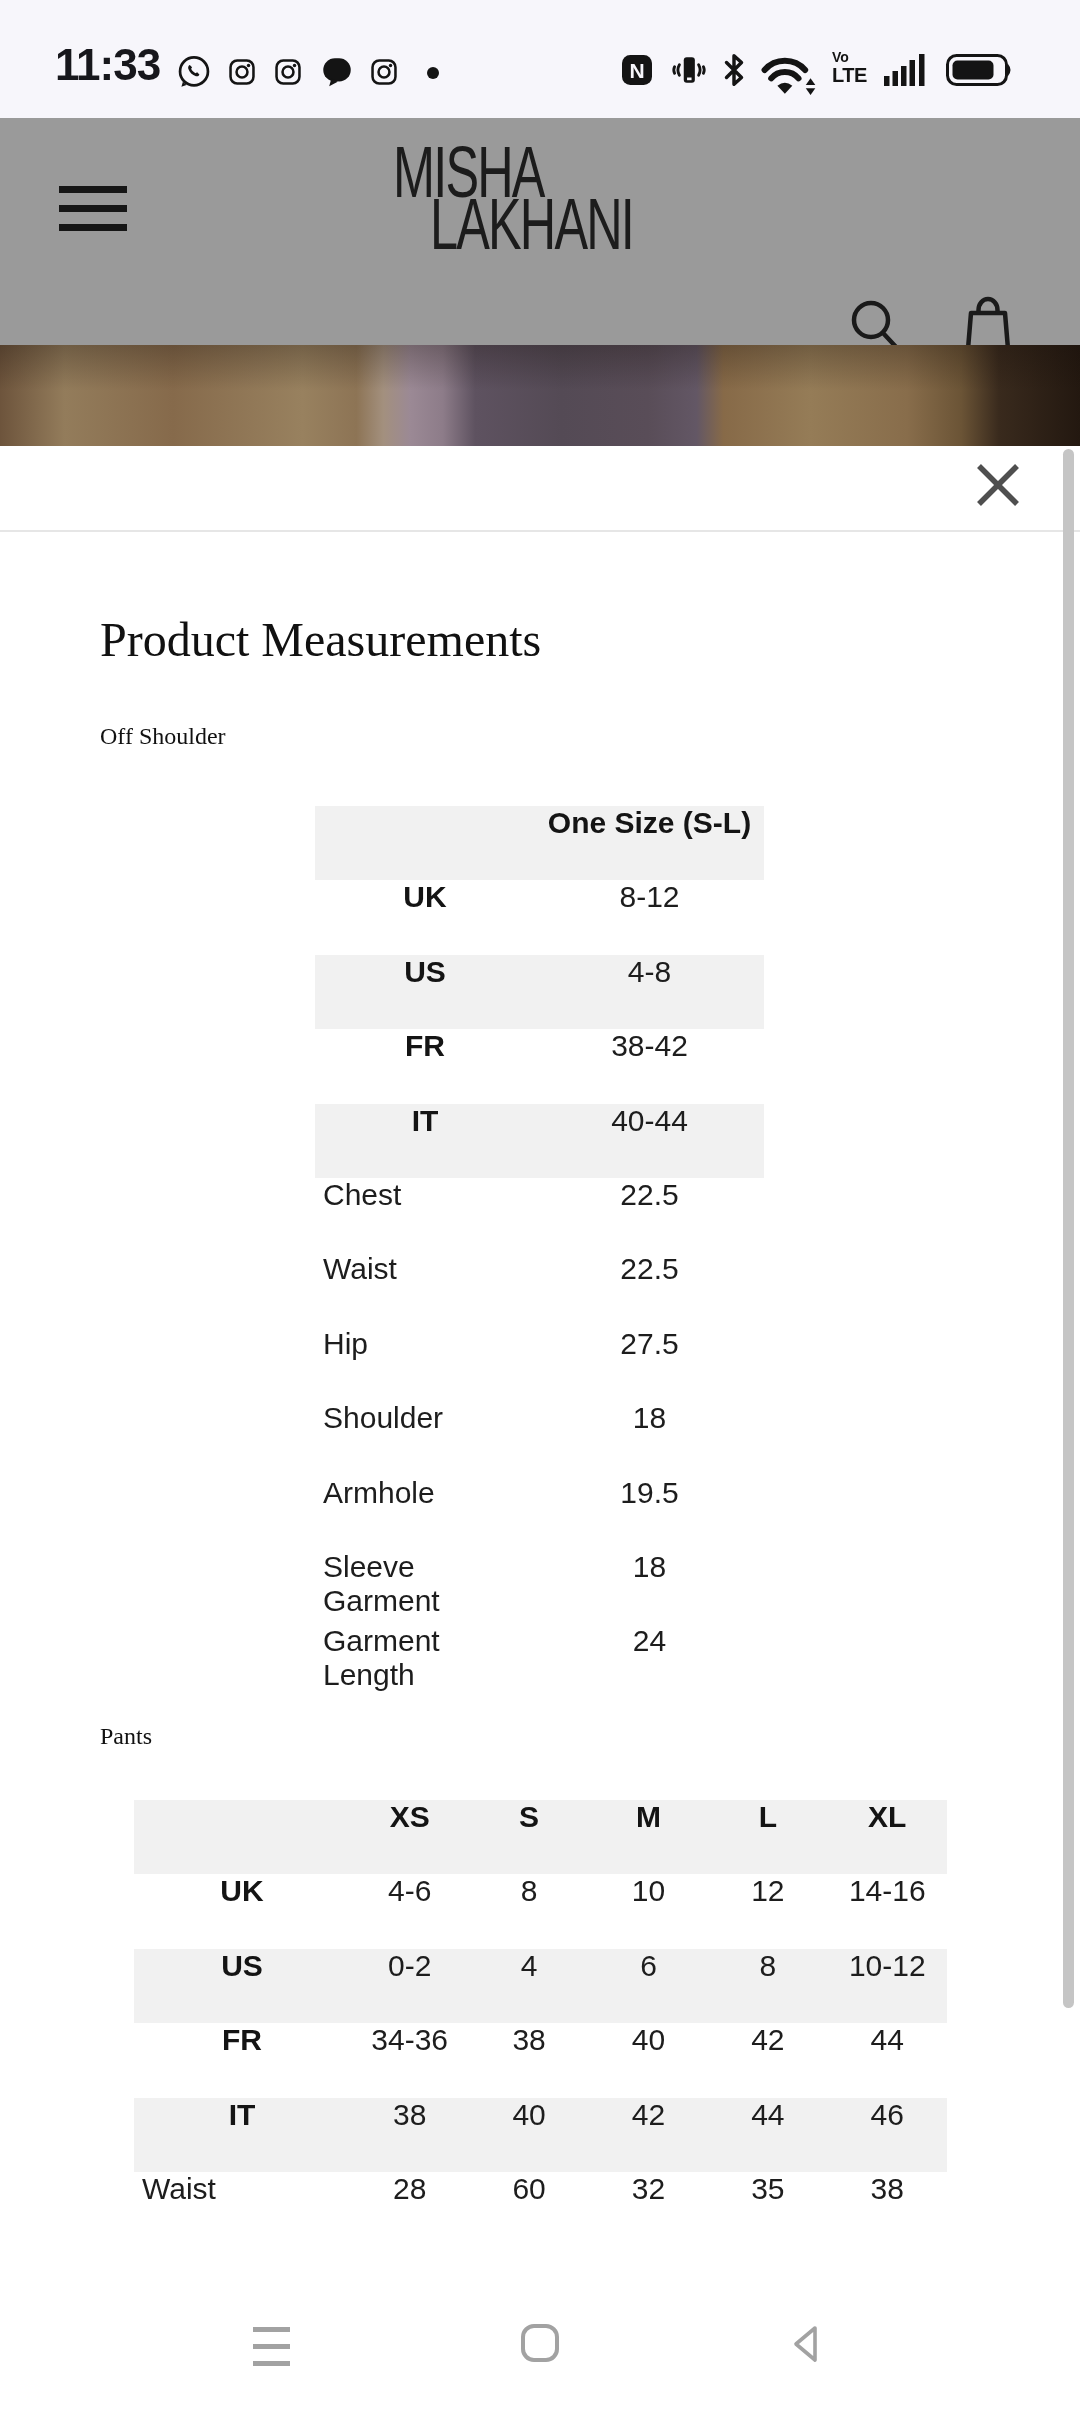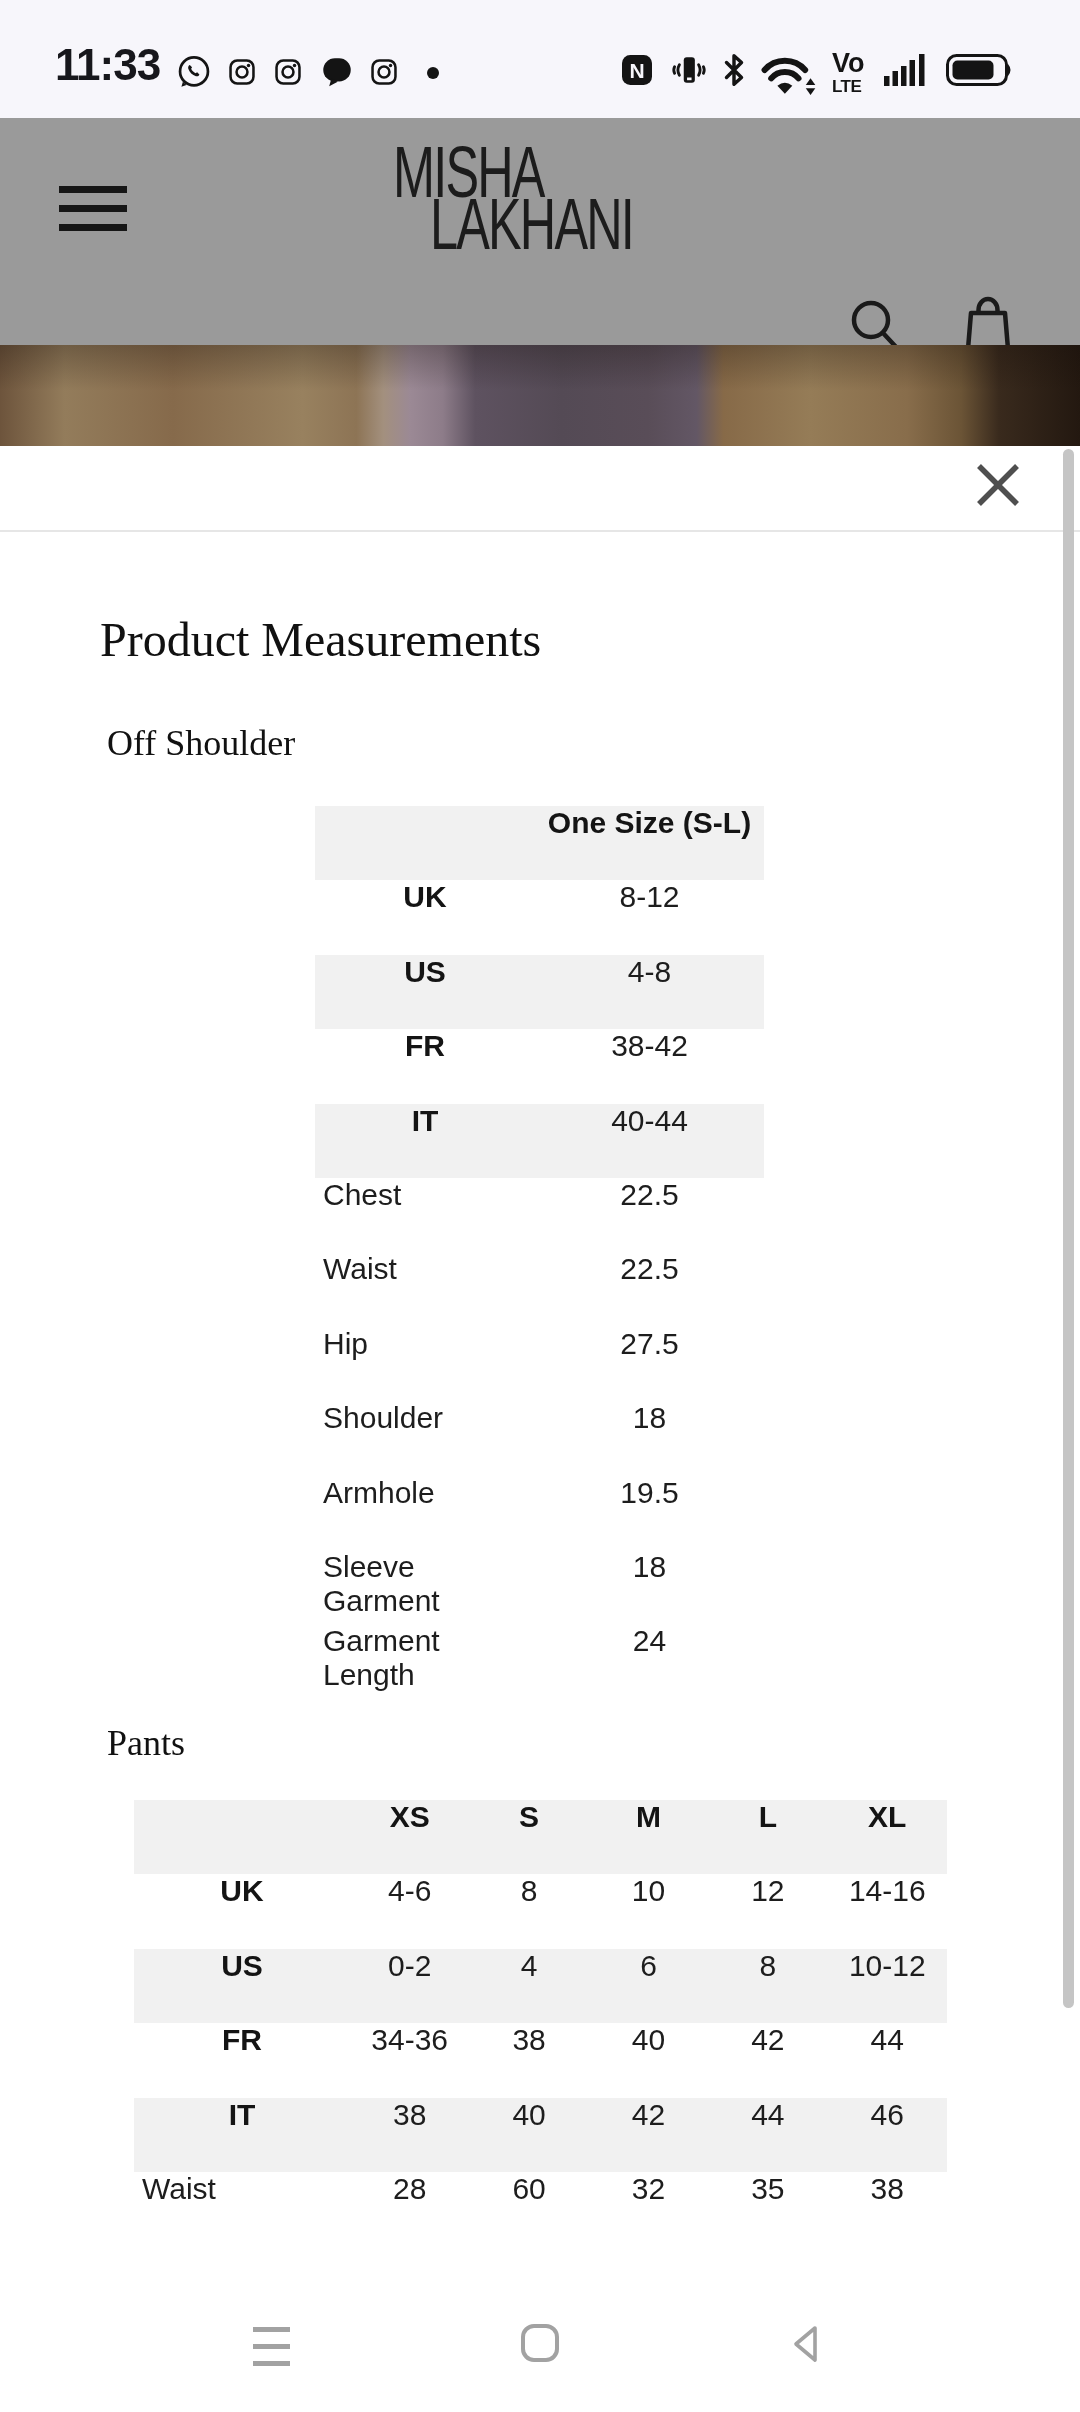--- a/index.html
+++ b/index.html
@@ -30,22 +30,22 @@
       #876a48 67%, #957c57 75%, #886d4b 84%, #6b5436 89%,
       #392a1d 92.5%, #231810 100%);}
   .product-photo::after{content:"";position:absolute;inset:0;
     background:linear-gradient(180deg,rgba(20,12,8,.28),rgba(0,0,0,0) 45%);}
   
   .modal{position:absolute;left:0;top:446px;width:1080px;height:1966px;background:#fff;}
   .close-btn{position:absolute;left:970px;top:12px;width:56px;height:56px;background:none;border:none;padding:0;cursor:pointer;}
   .modal-divider{position:absolute;left:0;top:84px;width:1080px;height:2px;background:#e6e6e6;}
   .modal-title{position:absolute;left:100px;top:600px;margin:0;font-family:"Liberation Serif",serif;
                font-weight:400;font-size:48px;line-height:56px;color:#111;}
-  .section-heading{position:absolute;margin:7px;font-family:"Liberation Serif",serif;
-               font-weight:400;font-size:36px;line-height:44px;color:#111;}
+  .section-heading{position:absolute;margin:0;font-family:"Liberation Serif",serif;
+               font-weight:400;font-size:24px;line-height:44px;color:#111;}
   .h-offshoulder{left:100px;top:268px;}
   .h-pants{left:100px;top:1268px;}
   .modal-title{top:166px;}
   
   .mtable{position:absolute;font-size:30px;}
   .t1{left:315px;top:360px;width:449px;}
   .t2{left:134px;top:1354px;width:813px;}
   .mrow{display:flex;height:74.4px;}
   .mrow.shaded{background:#f1f1f1;}
   .t1 .c-label{width:220px;}
@@ -59,22 +59,22 @@
   .scrollbar-thumb{position:absolute;left:1063px;top:449px;width:11px;height:1559px;background:#c5c5c5;border-radius:6px;}
   
   .nav-bar{position:absolute;left:0;top:2290px;width:1080px;height:122px;background:#fff;}
   .nav-btn{position:absolute;background:none;border:none;padding:0;cursor:pointer;}
   .nav-recents{left:253px;top:37px;width:37px;}
   .nav-recents span{display:block;width:37px;height:5px;background:#a2a2a2;margin-bottom:12px;}
   .nav-home{left:521px;top:34px;}
   .nav-home i{display:block;width:30px;height:30px;border:4px solid #a2a2a2;border-radius:13px;}
   .nav-back{left:787px;top:32px;}
   .volte{line-height:1;font-weight:700;color:#141414;text-align:left;}
-  .volte .v1{font-size:27px;display:block;}
-  .volte .v2{font-size:17px;display:block;margin-top:1px;letter-spacing:-0.5px;}
+  .volte .v1{font-size:14px;display:block;}
+  .volte .v2{font-size:20px;display:block;margin-top:1px;letter-spacing:-0.5px;}
 </style>
 </head>
 <body>
 
 <div class="screen">
 
   <div class="status-bar">
     <span class="sb-time">11:33</span>
 
     <span class="sb-icon" style="left:176px;top:54px">

